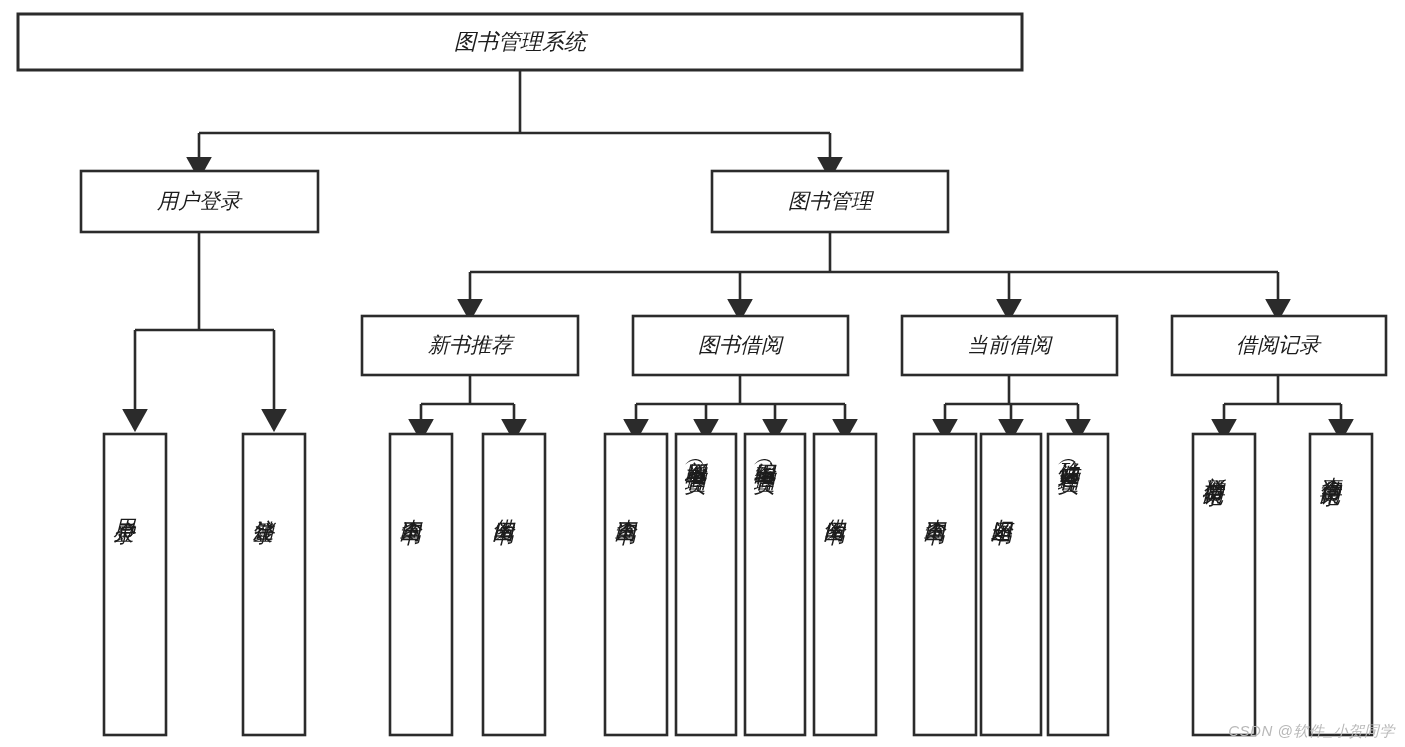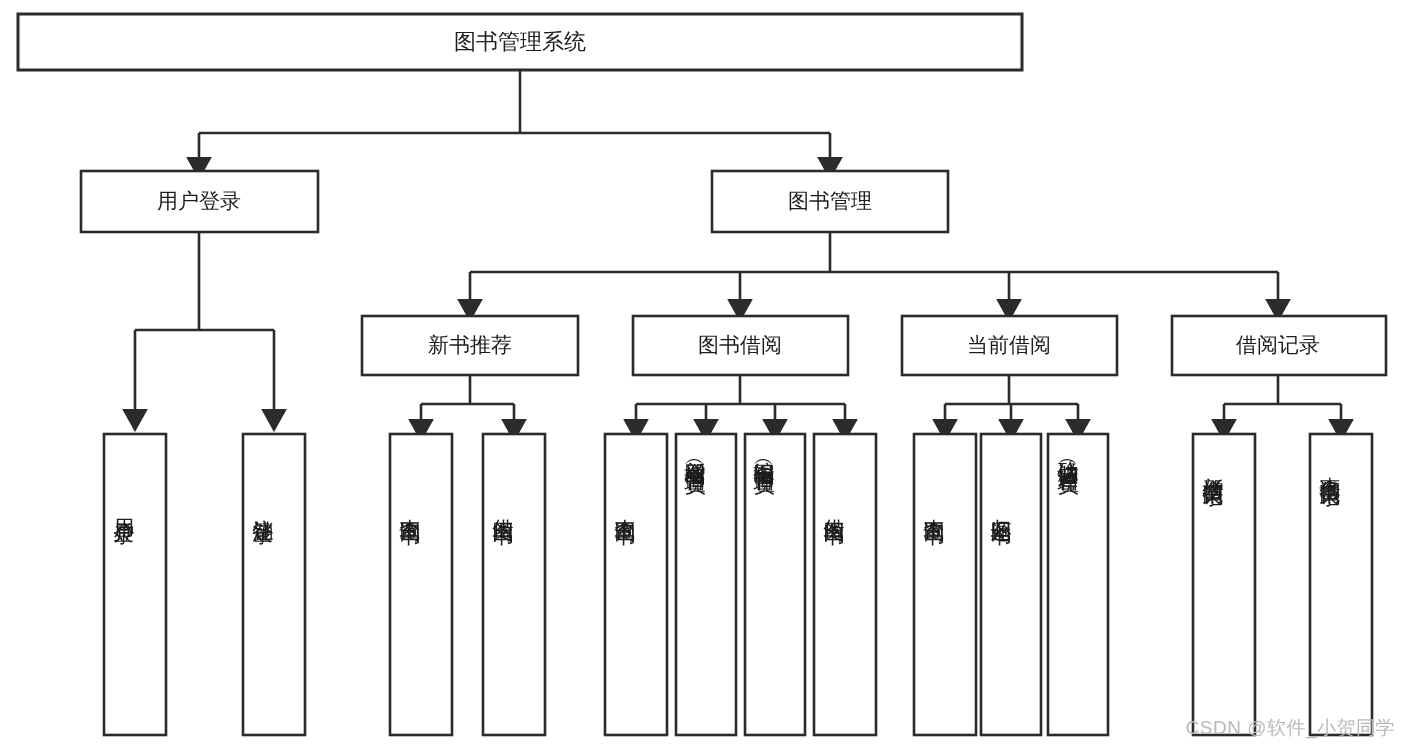--- a/index.html
+++ b/index.html
@@ -12,20 +12,21 @@
     height: 747px;
     font-family: "Liberation Sans", sans-serif;
     overflow: hidden;
     position: relative;
   }
   #diagram-root {
     position: relative;
     width: 1405px;
     height: 747px;
     background: #ffffff;
+    font-style: italic;
   }
   svg.flow {
     position: absolute;
     left: 0;
     top: 0;
     width: 1405px;
     height: 747px;
     display: block;
   }
   .node-box {
@@ -64,21 +65,21 @@
     color: #1c1c1c;
     white-space: nowrap;
     text-align: left;
     pointer-events: none;
   }
   .watermark {
     position: absolute;
     right: 10px;
     bottom: 6px;
     font-family: "Liberation Sans", sans-serif;
-    font-size: 19px;
+    font-size: 15px;
     color: #b8b8b8;
     letter-spacing: 0.5px;
     white-space: nowrap;
   }
 </style>
 </head>
 <body>
 
 <div id="diagram-root">
 

